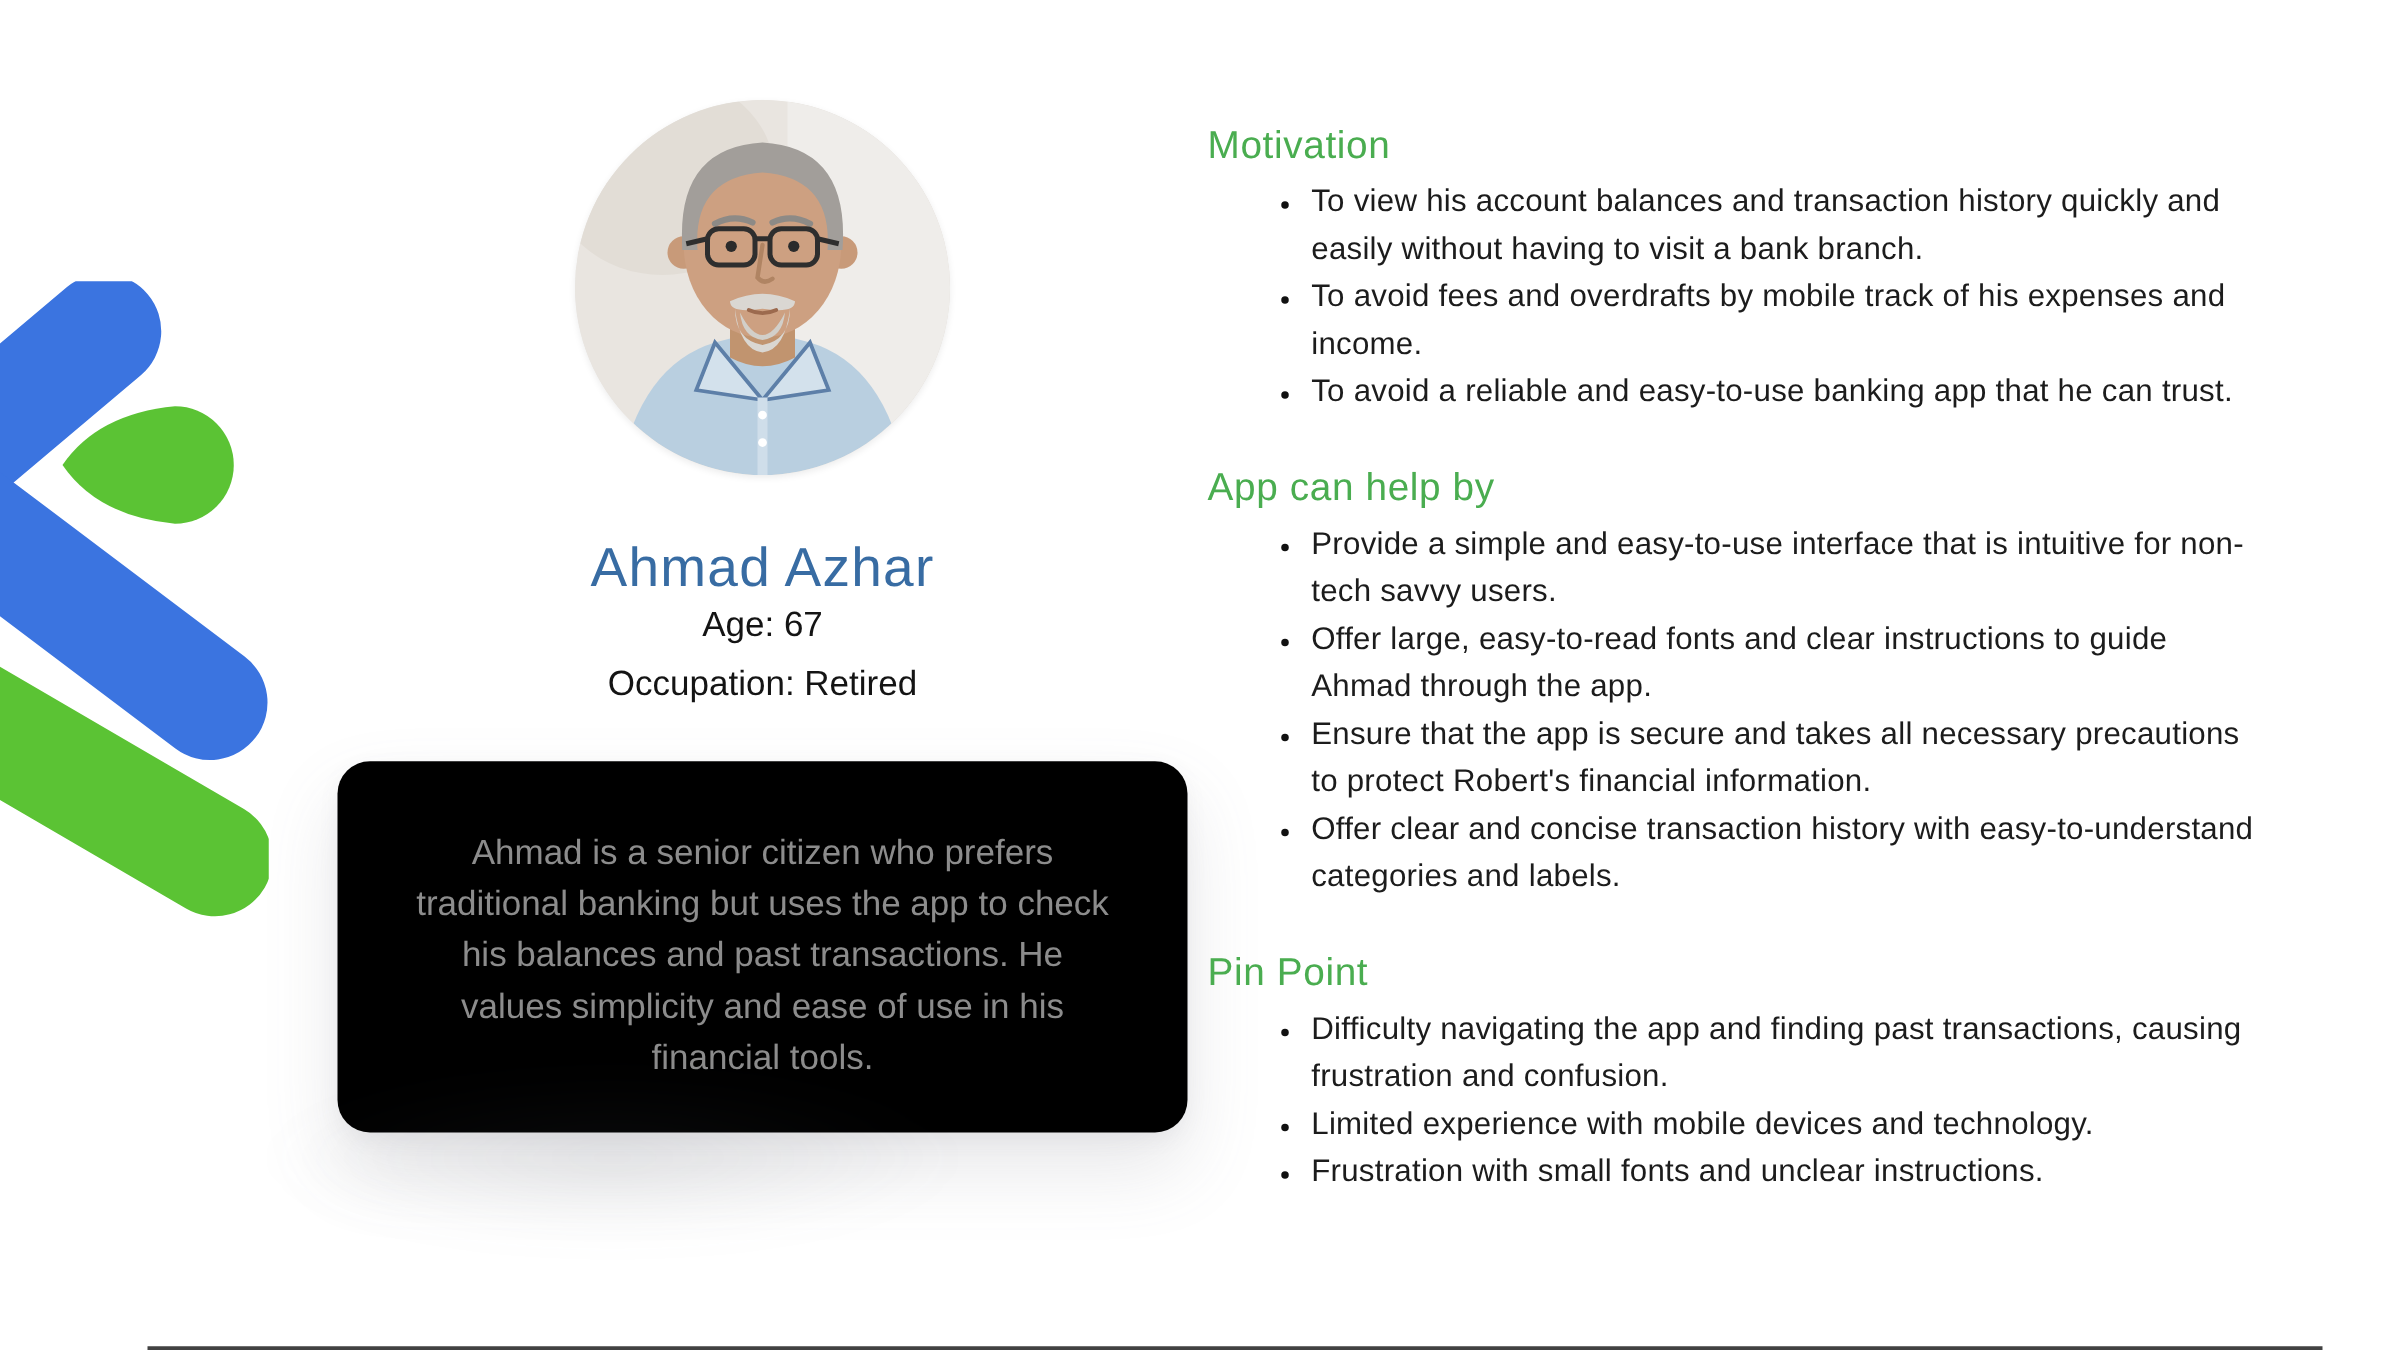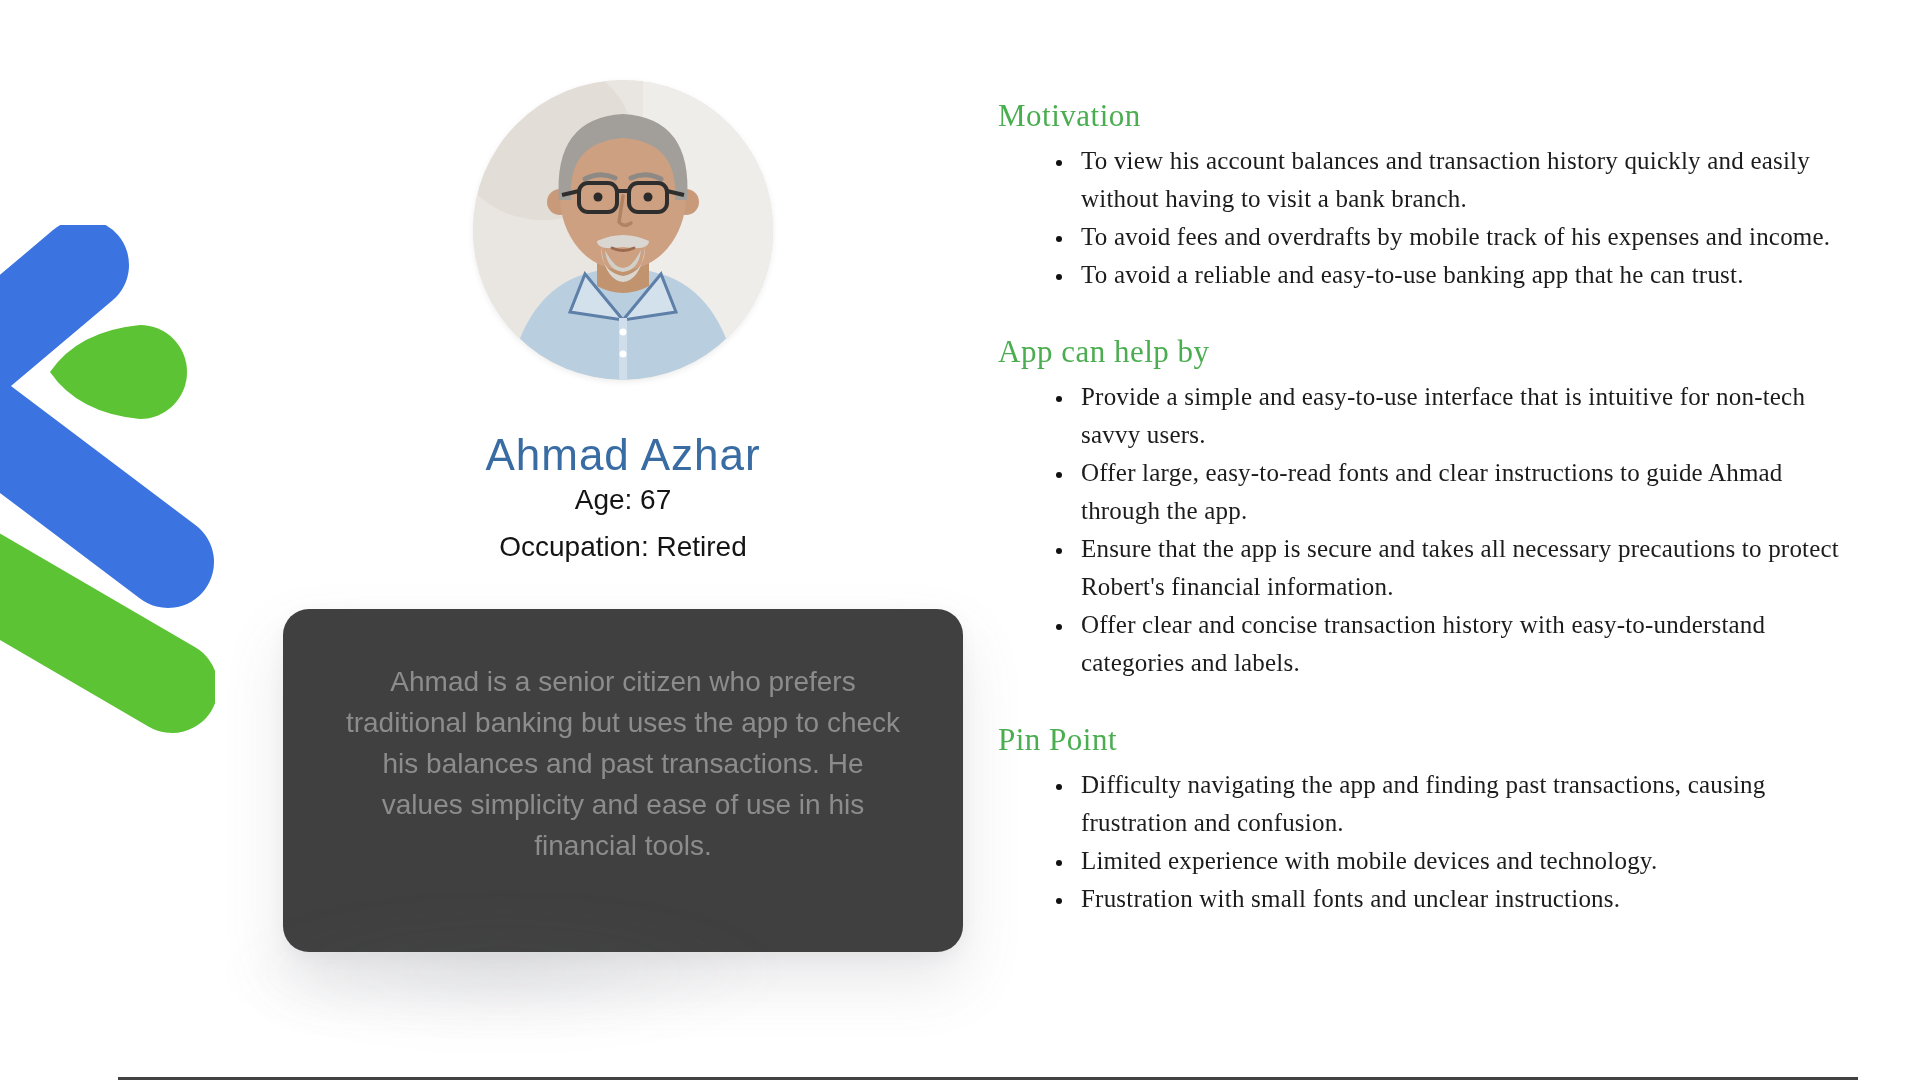--- a/index.html
+++ b/index.html
@@ -3,44 +3,44 @@
 <meta charset="utf-8">
 <style>
   html,body{margin:0;padding:0;background:#ffffff;}
   .stage{
     position:relative;width:1920px;height:1080px;overflow:hidden;background:#ffffff;
     font-family:"Liberation Sans", sans-serif;color:#1e1e1e;
   }
   
   .logo{position:absolute;left:0;top:225px;width:215px;height:580px;}
   
-  .profile-col{position:absolute;left:283px;top:80px;width:680px;text-align:center;}
+  .profile-col{position:absolute;left:270px;top:80px;width:680px;text-align:center;}
   .photo-ring{
     width:300px;height:300px;border-radius:50%;overflow:hidden;margin:0 auto;
     background:#e8e4df;box-shadow:0 2px 6px rgba(0,0,0,0.08);
   }
   .persona-name{
     margin:50px 0 0 0;font-size:44px;font-weight:400;letter-spacing:1px;color:#386ca3;
   }
   .persona-meta{font-size:28px;color:#141414;}
   .persona-age{margin-top:4px;}
   .persona-occupation{margin-top:15px;}
   .summary-card{
-    margin:46px auto 0 auto;width:560px;background:#404040;border-radius:26px;
-    padding:52px 60px 86px 60px;position:relative;
+    margin:46px auto 0 auto;width:560px;background:#000000;border-radius:26px;
+    padding:52px 60px 40px 60px;position:relative;
     box-shadow:0 30px 60px rgba(110,115,125,0.16), 0 6px 16px rgba(110,115,125,0.07);
   }
   .summary-card::after{
     content:"";position:absolute;left:-60px;bottom:-90px;width:560px;height:140px;
     background:radial-gradient(closest-side, rgba(90,95,105,0.10), rgba(90,95,105,0));
     filter:blur(14px);pointer-events:none;
   }
   .summary-text{margin:0;font-size:28px;line-height:41px;color:#8c8c8c;text-align:center;}
   
-  .details-col{position:absolute;left:998px;top:98px;width:860px;font-family:Liberation Serif, serif;}
+  .details-col{position:absolute;left:966px;top:98px;width:860px;}
   .section{margin:0 0 40px 0;}
   .section-title{margin:0 0 8px 0;font-size:31px;font-weight:400;color:#4aad50;letter-spacing:0.5px;}
   .bullets{margin:0;padding:0 0 0 30px;width:820px;list-style:disc;}
   .bullets li{
     font-size:25px;line-height:38px;color:#1c1c1c;padding-left:6px;letter-spacing:0.2px;margin-left:47px;
   }
   .bullets li::marker{font-size:20px;color:#111;}
   
   .bottom-line{position:absolute;left:118px;right:62px;bottom:0;height:3px;background:#424242;}
 </style>

